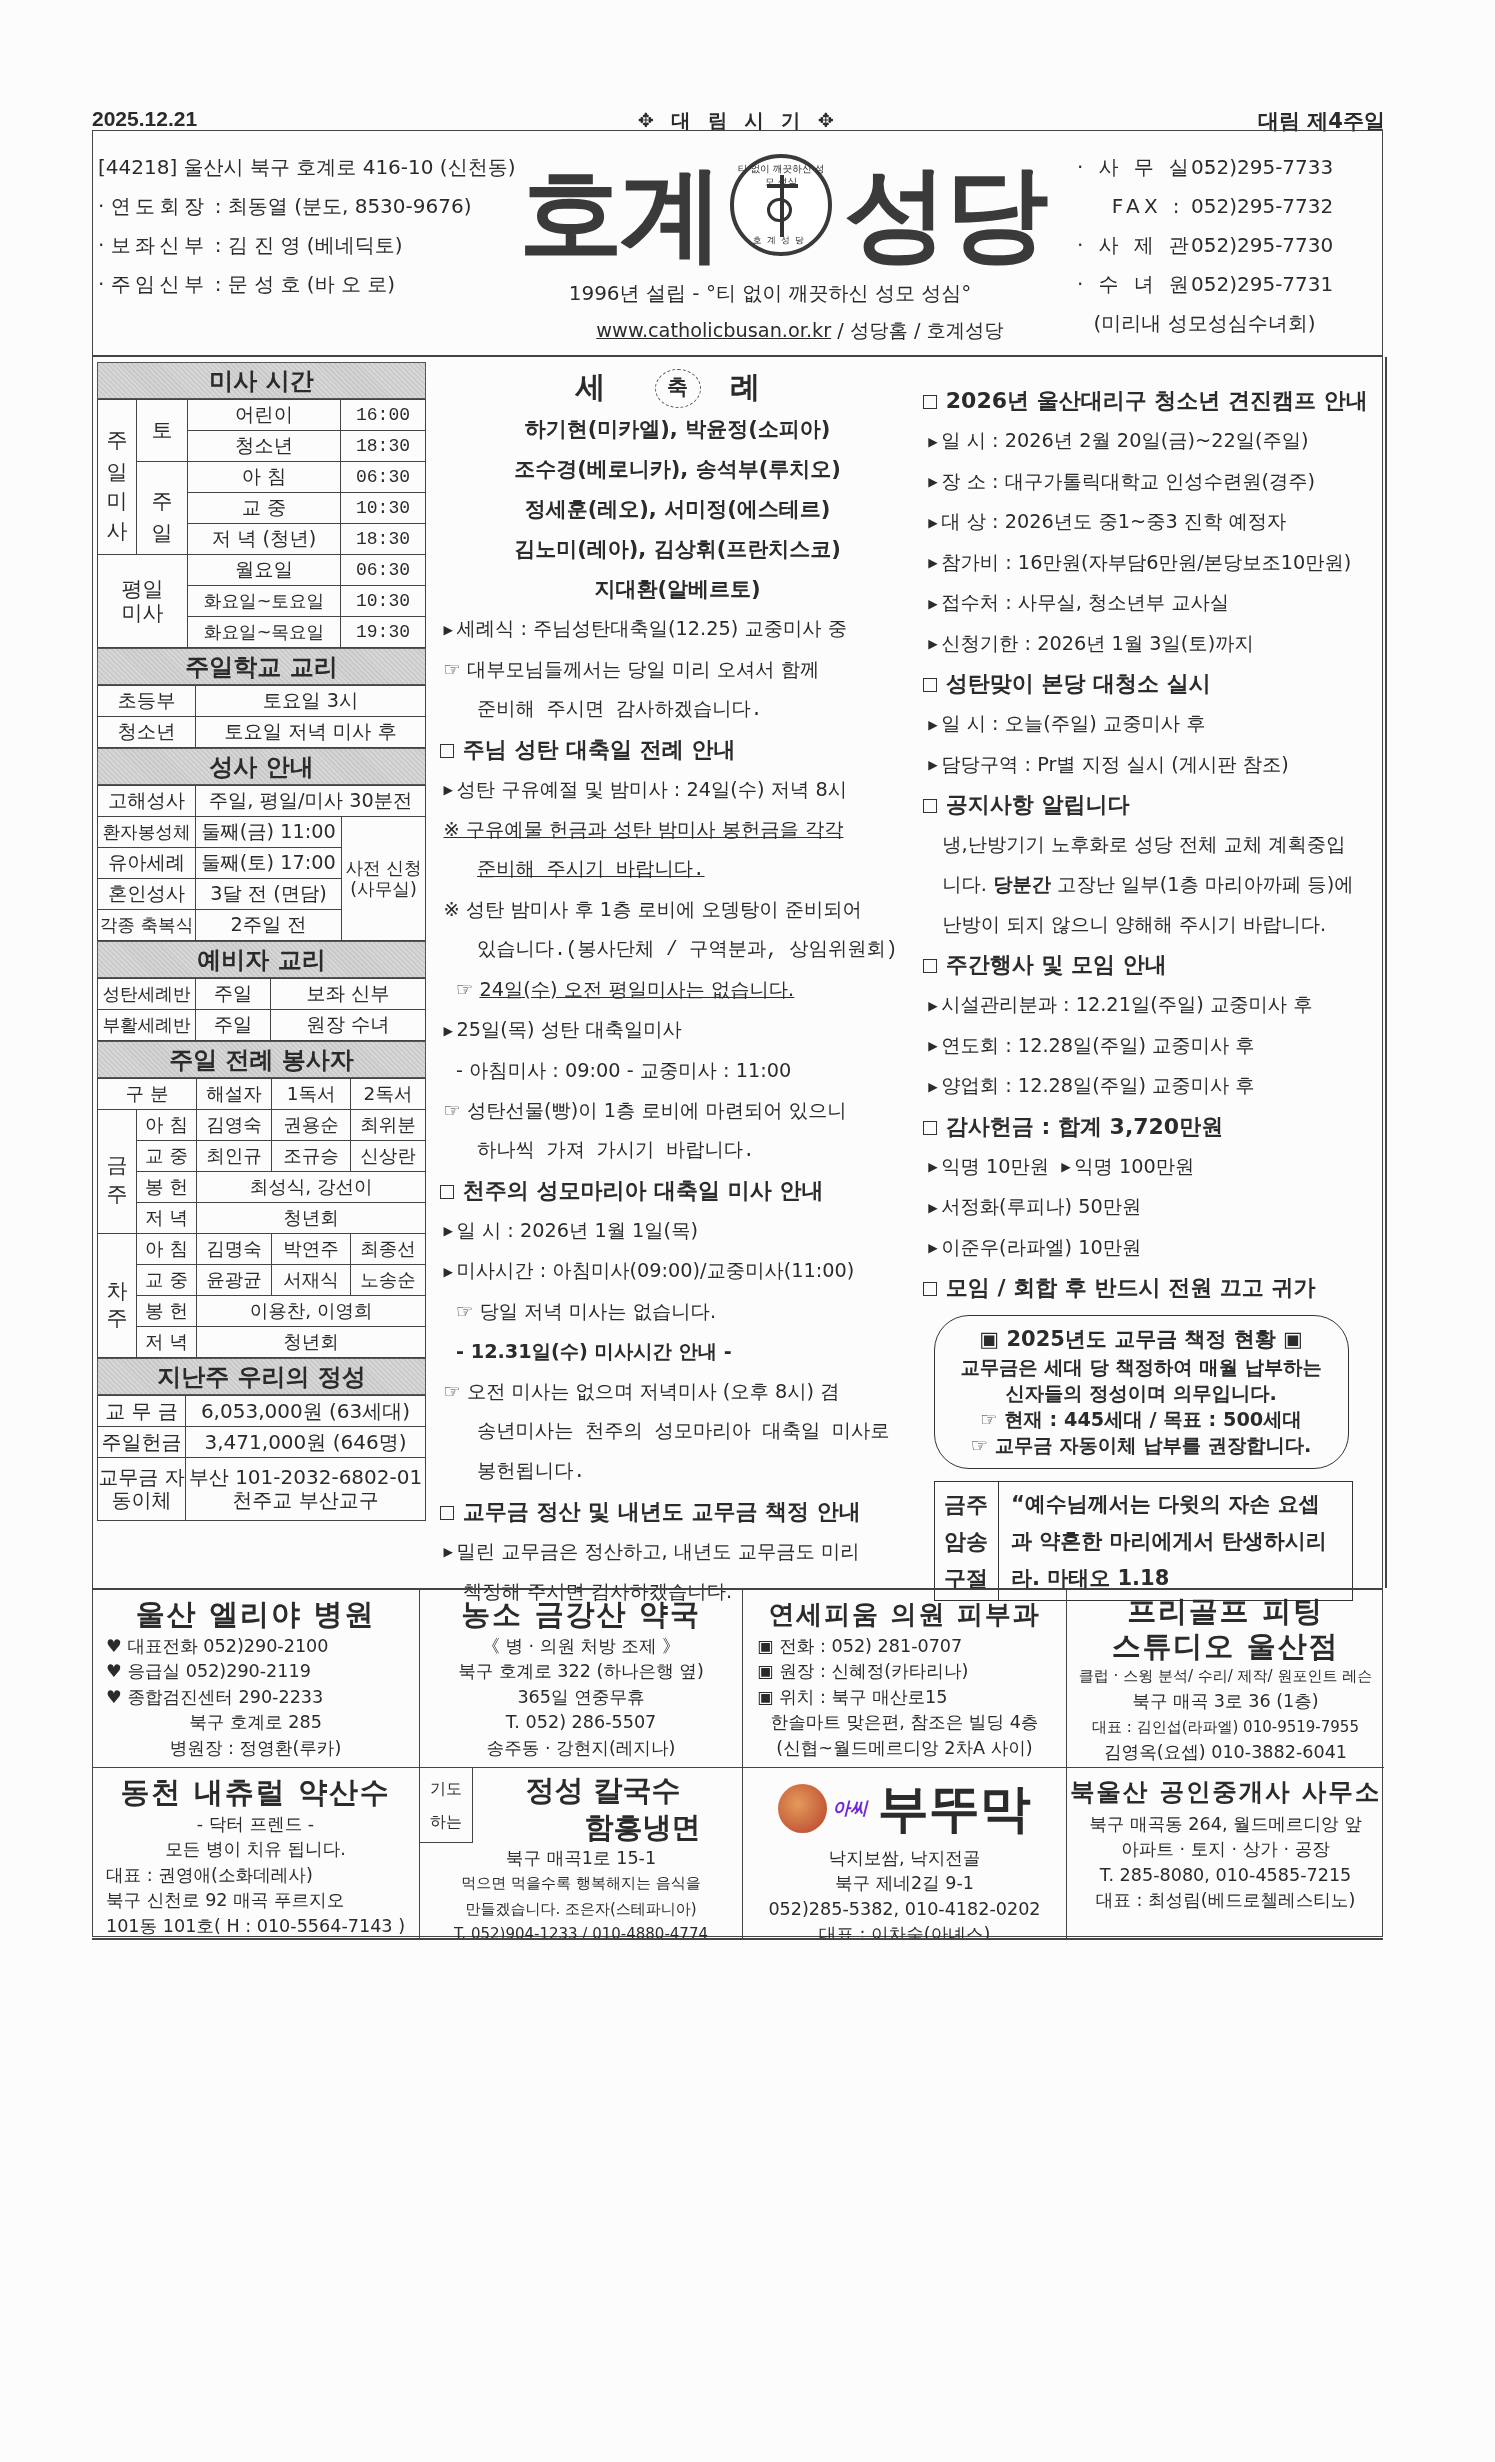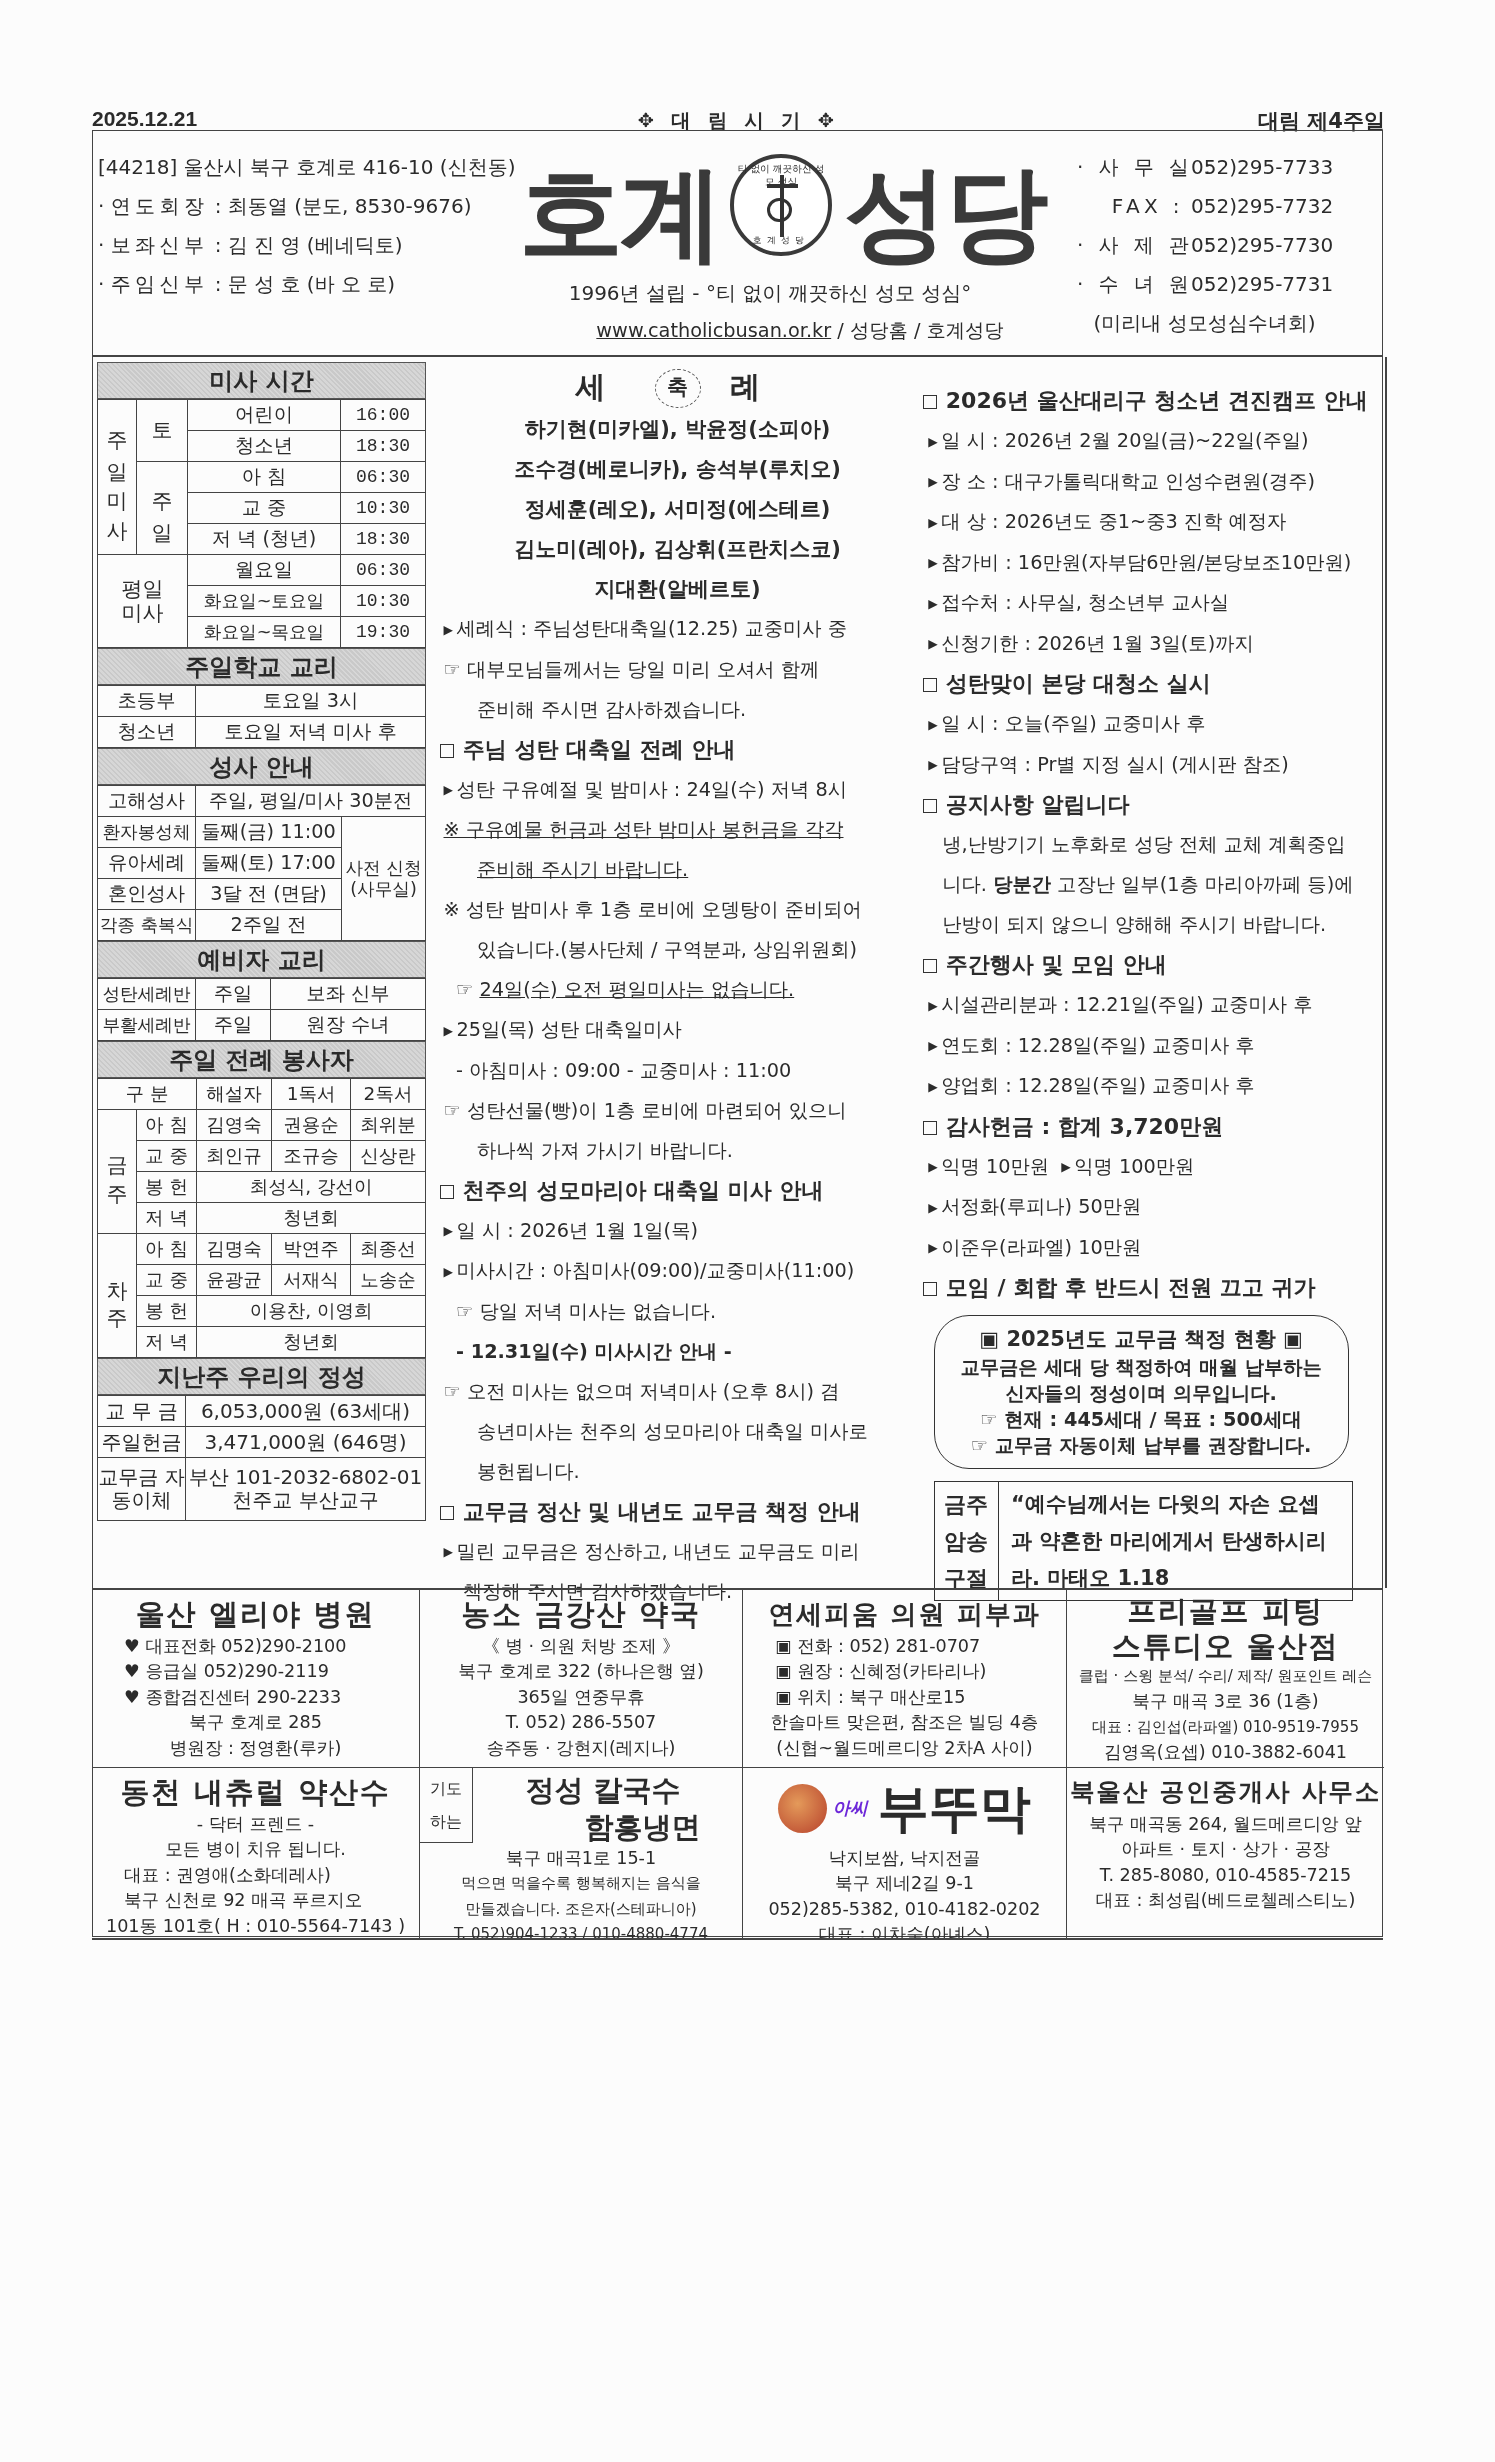--- a/index.html
+++ b/index.html
@@ -37,21 +37,21 @@
   table.grid td { border:1.3px solid #444; text-align:center; padding:0; height:30px; line-height:1.15; }
   table.grid td.v { writing-mode:vertical-rl; text-orientation:upright; letter-spacing:8.8px; font-size:21px; }
   table.grid td.big { font-size:18px; font-family:Liberation Mono, monospace; }
 
   
   .mcol { left:440px; top:365px; width:475px; font-size:19.3px; line-height:40px; }
   .bapt-title { text-align:center; font-size:30px; font-weight:bold; letter-spacing:19.3px; height:44px; line-height:44px; }
   .bapt-title .wreath { display:inline-block; width:44px; height:37px; border:1.8px dashed #555; border-radius:50%; font-size:21px; line-height:35px; vertical-align:middle; letter-spacing:0; }
   .names { text-align:center; font-size:21px; font-weight:bold; line-height:40px; }
   .mcol .item { white-space:nowrap; padding-left:3.5px; }
-  .mcol .indent { padding-left:37px; }
+  .mcol .indent { padding-left:37px;font-family:Liberation Mono, monospace; }
   .mcol .u { text-decoration:underline; }
   .head { font-weight:bold; font-size:22px; white-space:nowrap; }
   .tri { font-size:12.3px; vertical-align:middle; margin-right:3.5px; }
   .box { display:inline-block; width:14px; height:14px; border:1.8px solid #333; box-sizing:border-box; margin-right:8.8px; vertical-align:middle; }
 
   
   .rcol { left:923px; top:365px; width:457px; font-size:19.3px; line-height:40px;margin-top:16px; }
   .rcol .item { white-space:nowrap; padding-left:5.3px; }
   .rcol .para { padding-left:19.3px; }
   .rounded { margin-top:7px; margin-left:10.6px; width:413px; border:1.8px solid #333; border-radius:35px; text-align:center; font-size:19.3px; line-height:26px; padding:7px 0 8.8px; font-weight:bold; }
@@ -61,21 +61,21 @@
 
   
   .vline { width:1.8px; background:#444; }
 
   
   .ads { left:92px; top:1588px; width:1291px; height:352px; border-top:2.6px solid #444; border-bottom:2.6px solid #444; box-sizing:border-box; display:grid; grid-template-columns:328px 323px 324px 317px; grid-template-rows:178px 170px; }
   .ad { border-right:1.3px solid #444; border-bottom:1.3px solid #444; text-align:center; font-size:17.6px; line-height:25.5px; padding-top:3.5px; overflow:hidden; box-sizing:border-box; position:relative; }
   .ad:nth-child(4n) { border-right:none; }
   .ad:nth-child(n+5) { border-bottom:none; }
   .ad .name { font-size:29px; font-weight:bold; line-height:40px; letter-spacing:1.8px; white-space:nowrap; }
-  .ad .left { text-align:left; padding-left:32px; }
+  .ad .left { text-align:left; padding-left:14px; }
   .ad .small { font-size:15px; }
   .ad .hearts::before { content:"♥ "; }
   .ad .sq::before { content:"▣ "; }
   .ad .pray { position:absolute; left:0; top:0; width:53px; height:75px; border-right:1.3px solid #444; border-bottom:1.3px solid #444; font-size:16px; line-height:33px; padding-top:3.5px; box-sizing:border-box; }
   .ad .name2 { font-size:29px; font-weight:bold; line-height:37px; padding-left:44px; }
   .logo-bu { display:flex; align-items:center; justify-content:center; height:74px; }
   .logo-bu .pot { width:49px; height:49px; border-radius:50%; background:radial-gradient(circle at 40% 40%, #e49a5a, #b6402b); margin-right:5.3px; }
   .logo-bu .ah { color:#6d28d9; font-size:17.6px; font-weight:bold; margin-right:10px;font-style:italic; }
   .logo-bu .bu { font-size:51px; font-weight:bold; font-family:"DejaVu Serif", serif; }
 </style>

